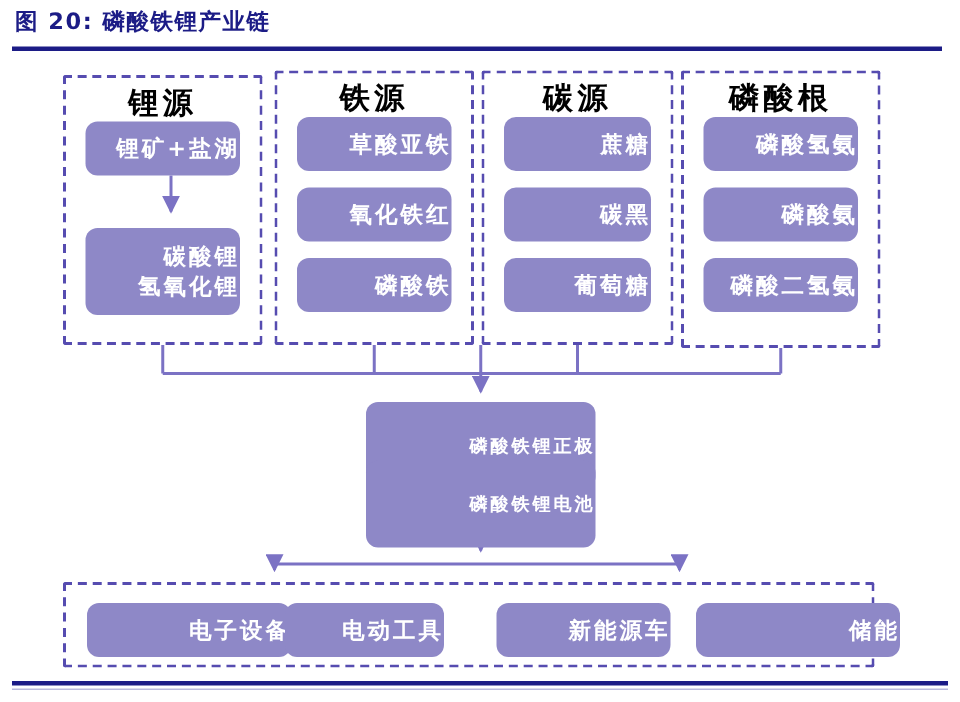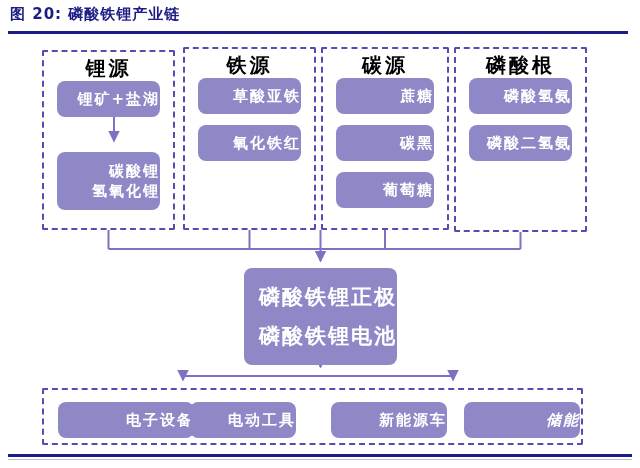--- a/index.html
+++ b/index.html
@@ -26,31 +26,31 @@
   }
   .node{
     background:var(--box-fill);color:var(--box-text);font-weight:bold;font-size:15px;
     text-align:center;border-radius:8px;letter-spacing:2px;
     display:flex;flex-direction:column;justify-content:center;line-height:1.35;align-items:flex-end;
   }
   .col .node{margin:7px 13px 11px;height:36px;}
   .col .node.first{margin-top:5px;}
   .col .node.tall{margin-top:35px;height:58px;}
 
-  .mid{position:absolute;left:244px;width:153px;height:58px;font-size:21px;}
+  .mid{position:absolute;left:244px;width:153px;height:58px;font-size:12px;}
   .mid.cathode{top:268px;}
   .mid.battery{top:307px;}
 
   .apps{position:absolute;left:42px;top:388px;width:541px;height:57px;
     border:2px dashed var(--dash);border-radius:2px;box-sizing:border-box;}
   .apps .node{position:absolute;top:12px;height:36px;}
   .app-0{left:14px;width:136px;}
   .app-1{left:146px;width:106px;}
   .app-2{left:287px;width:116px;}
-  .app-3{left:420px;width:116px;font-style:italic;}
+  .app-3{left:420px;width:136px;}
 
   svg.overlay{position:absolute;left:0;top:0;pointer-events:none;}
   .conn{stroke:var(--connector);stroke-width:2;fill:none;}
   .ah{fill:var(--connector);}
 </style>
 </head>
 <body>
 
 <div class="canvas">
 
@@ -94,39 +94,45 @@
   </div>
 
   <div class="col" style="left:183px;top:47px;width:133px;height:183px;">
     <div class="col-header">铁源</div>
     <div class="node first">
       <span>草酸亚铁</span>
     </div>
     <div class="node">
       <span>氧化铁红</span>
     </div>
+    <div class="node">
+      <span>磷酸铁</span>
+    </div>
   </div>
 
   <div class="col" style="left:321px;top:47px;width:128px;height:183px;">
     <div class="col-header">碳源</div>
     <div class="node first">
       <span>蔗糖</span>
     </div>
     <div class="node">
       <span>碳黑</span>
     </div>
     <div class="node">
       <span>葡萄糖</span>
     </div>
   </div>
 
   <div class="col" style="left:454px;top:47px;width:133px;height:185px;">
     <div class="col-header">磷酸根</div>
     <div class="node first">
       <span>磷酸氢氨</span>
+    </div>
+    <div class="node">
+      <span>磷酸氨</span>
     </div>
     <div class="node">
       <span>磷酸二氢氨</span>
     </div>
   </div>
 
   <div class="node mid cathode">
     <span>磷酸铁锂正极</span>
   </div>
   <div class="node mid battery">

